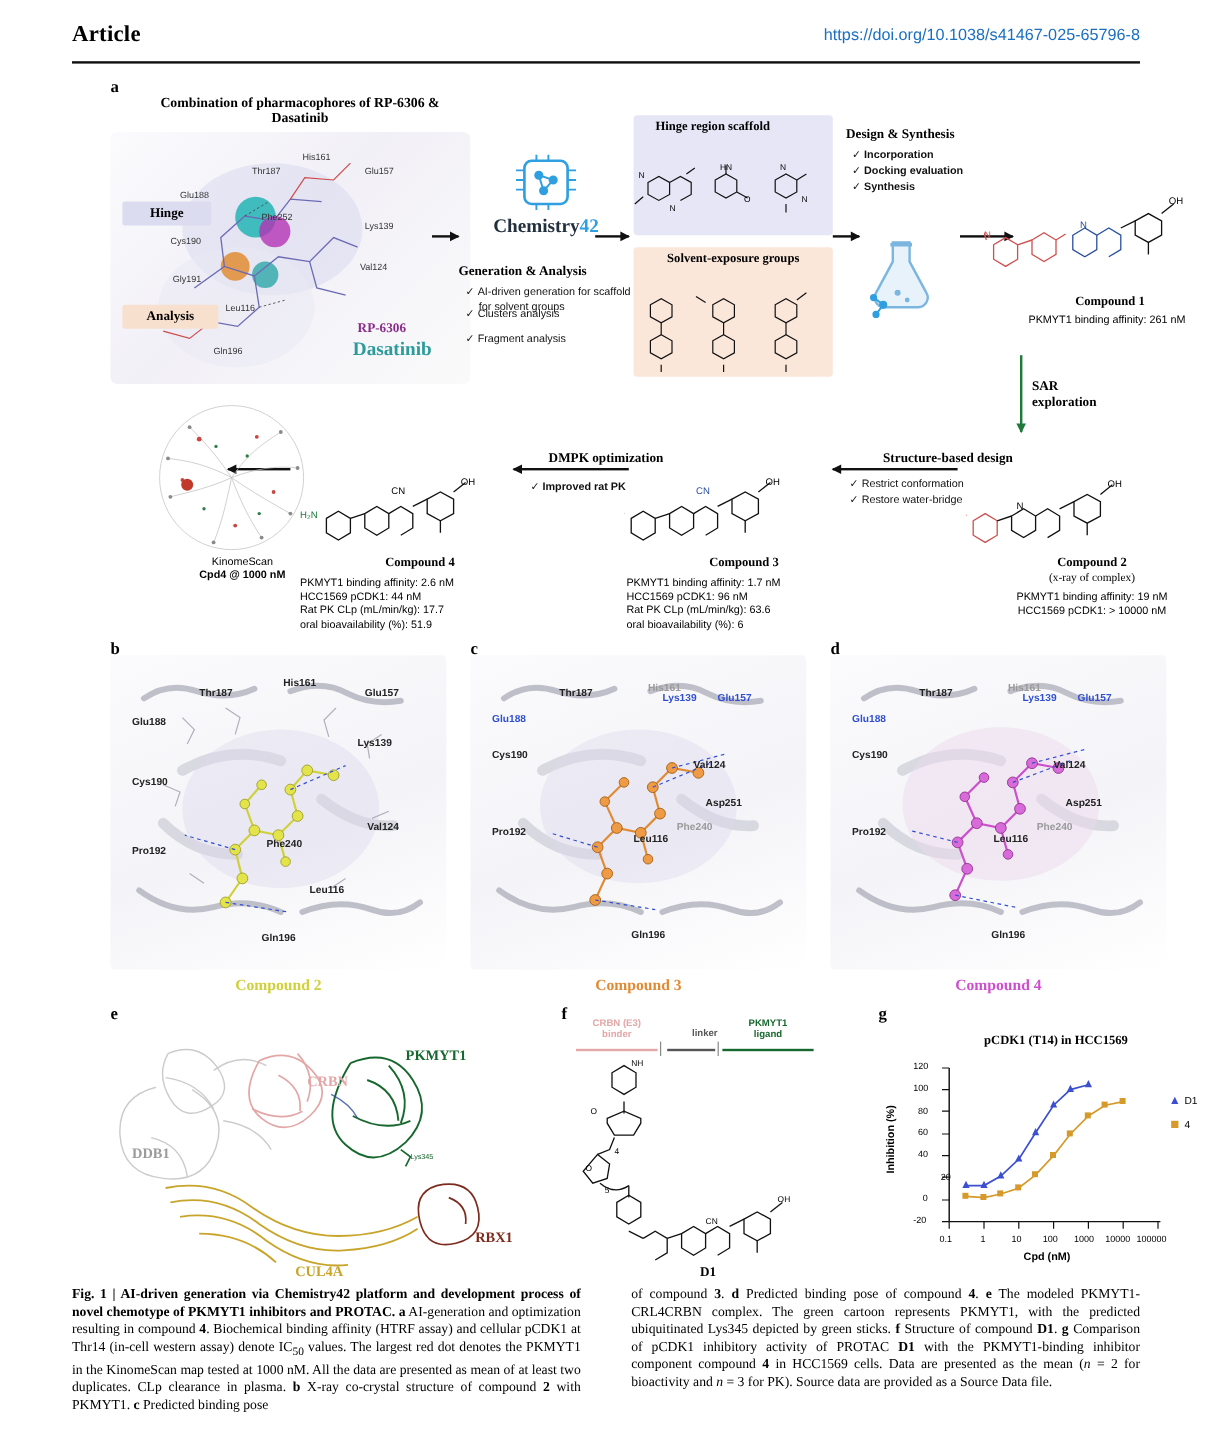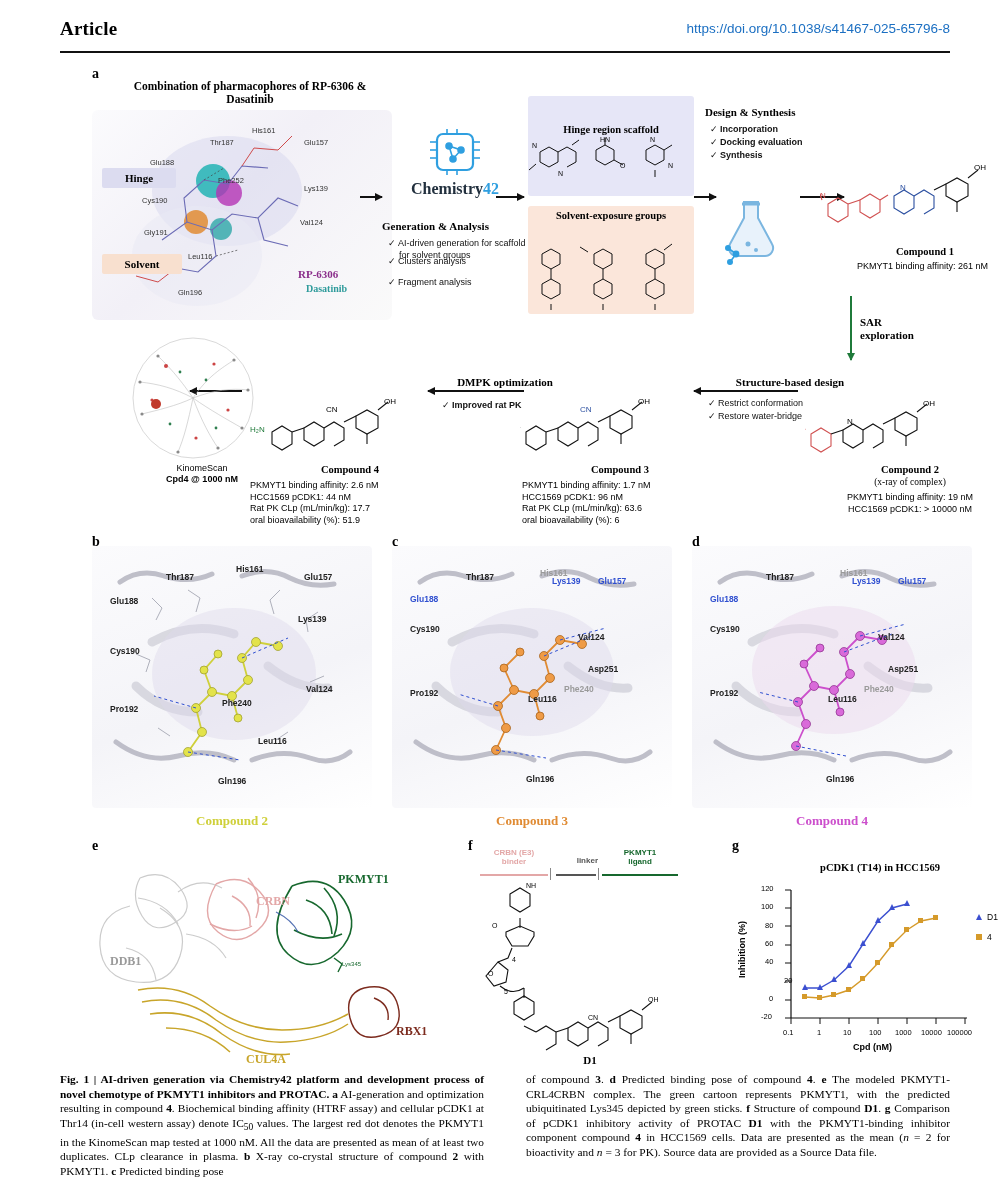--- a/index.html
+++ b/index.html
@@ -36,21 +36,21 @@
     border-radius:6px;}
   .blob{position:absolute;border-radius:50%;opacity:.55;}
   .hingebadge{position:absolute;left:10px;top:58px;width:74px;height:20px;background:#dcdcf0;
     border-radius:2px;font-family:"Liberation Serif",serif;font-weight:bold;font-size:11px;
     line-height:20px;text-align:center;}
   .solvbadge{position:absolute;left:10px;top:144px;width:80px;height:20px;background:#f8e0cf;
     border-radius:2px;font-family:"Liberation Serif",serif;font-weight:bold;font-size:11px;
     line-height:20px;text-align:center;}
   .res{position:absolute;font-family:"Liberation Sans",sans-serif;font-size:7.5px;color:#333;}
   .rp6306{position:absolute;font-family:"Liberation Serif",serif;font-weight:bold;font-size:11px;color:#8a2d8a;}
-  .dasat{position:absolute;font-family:"Liberation Serif",serif;font-weight:bold;font-size:10px;color:#2e9b9b;margin-left:12px;}
+  .dasat{position:absolute;font-family:"Liberation Serif",serif;font-weight:bold;font-size:16px;color:#2e9b9b;}
 
   .c42{position:absolute;left:330px;top:60px;width:130px;text-align:center;}
   .c42 .word{font-family:"Liberation Serif",serif;font-weight:bold;font-size:16px;color:#22303e;}
   .c42 .word i{font-style:normal;color:#2f9fe0;}
   .gen-title{position:absolute;left:322px;top:152px;font-family:"Liberation Serif",serif;
     font-weight:bold;font-size:11px;}
   .chk{position:absolute;font-family:"Liberation Sans",sans-serif;font-size:9px;color:#111;}
 
   .hingebox{position:absolute;left:468px;top:28px;width:166px;height:100px;background:#e6e6f7;border-radius:3px;}
   .solvbox{position:absolute;left:468px;top:138px;width:166px;height:108px;background:#fbe6da;border-radius:3px;}
@@ -151,21 +151,21 @@
           <g stroke="#cf4b4b" stroke-width="1" fill="none">
             <path d="M150 56 L162 38 L186 40 L200 26"></path>
             <path d="M84 158 L66 172 L44 166"></path>
           </g>
           <g stroke="#444" stroke-width="0.7" fill="none" stroke-dasharray="2,2">
             <path d="M112 70 L132 58"></path>
               <path d="M124 146 L146 140"></path>
           </g>
         </svg>
         <div class="hingebadge">Hinge</div>
-        <div class="solvbadge">Solvent</div>
+        <div class="solvbadge">Analysis</div>
 
         <div class="res" style="left:160px;top:16px;">His161</div>
         <div class="res" style="left:118px;top:28px;">Thr187</div>
         <div class="res" style="left:212px;top:28px;">Glu157</div>
         <div class="res" style="left:58px;top:48px;">Glu188</div>
         <div class="res" style="left:86px;top:66px;padding-left:40px;">Phe252</div>
         <div class="res" style="left:212px;top:74px;">Lys139</div>
         <div class="res" style="left:50px;top:86px;">Cys190</div>
         <div class="res" style="left:208px;top:108px;">Val124</div>
         <div class="res" style="left:52px;top:118px;">Gly191</div>
@@ -200,21 +200,21 @@
         <div class="word"><span>Chemistry</span><i>42</i></div>
       </div>
 
       <div class="gen-title">Generation &amp; Analysis</div>
       <div class="chk" style="left:328px;top:170px;">✓&nbsp;<span>AI-driven generation for scaffold &amp;</span></div>
       <div class="chk" style="left:339px;top:182px;"><span>for solvent groups</span></div>
       <div class="chk" style="left:328px;top:188px;">✓&nbsp;<span>Clusters analysis</span></div>
       <div class="chk" style="left:328px;top:209px;">✓&nbsp;<span>Fragment analysis</span></div>
 
       <div class="hingebox"></div>
-      <div class="boxcap" style="left:468px;top:32px;margin-top:24px;">Hinge region scaffold</div>
+      <div class="boxcap" style="left:451px;top:32px;">Hinge region scaffold</div>
       <svg width="166" height="62" style="position:absolute;left:468px;top:60px;">
         <g stroke="#111" stroke-width="1" fill="none">
           <path d="M12 24 l9-5 9 5 v10 l-9 5 -9-5 z M30 24 l9-5 9 5 v10 l-9 5"></path>
           <path d="M8 36 l-7 6"></path>
             <path d="M44 17 l7-5"></path>
           <path d="M68 22 l9-5 9 5 v10 l-9 5 -9-5 z"></path>
             <path d="M77 17 v-7"></path>
             <path d="M86 32 l9 5"></path>
           <path d="M118 22 l9-5 9 5 v10 l-9 5 -9-5 z"></path>
             <path d="M127 42 v7"></path>

